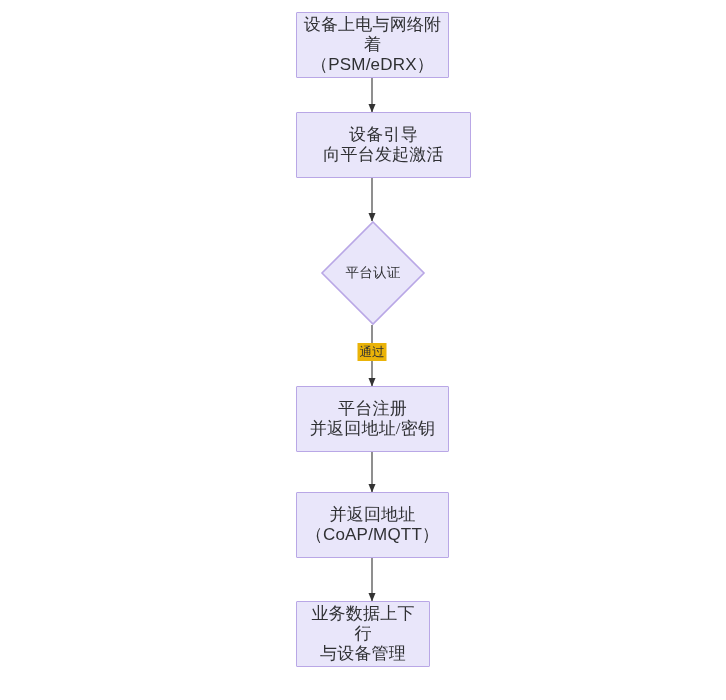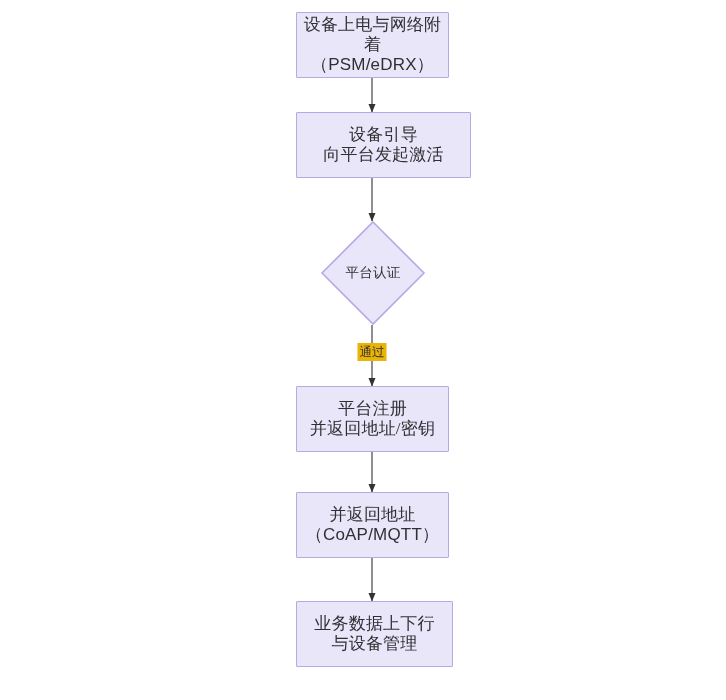--- a/index.html
+++ b/index.html
@@ -119,21 +119,21 @@
         <div class="diamond-label">平台认证</div>
       </div>
       <div class="node node-rect" style="left: 296px; top: 386px; width: 153px; height: 66px; font-family: Liberation Serif, serif;">
         <div class="node-label">平台注册
 并返回地址/密钥</div>
       </div>
       <div class="node node-rect" style="left: 296px; top: 492px; width: 153px; height: 66px;">
         <div class="node-label">并返回地址
 （CoAP/MQTT）</div>
       </div>
-      <div class="node node-rect" style="left: 296px; top: 601px; width: 157px; height: 66px;">
+      <div class="node node-rect" style="left: 296px; top: 601px; width: 134px; height: 66px;">
         <div class="node-label">业务数据上下行
 与设备管理</div>
       </div>
     </div>
   <div id="edge-label-layer">
       <div class="edge-label" style="left: 372px; top: 352px;">通过</div>
     </div>
 
 </div>
 

